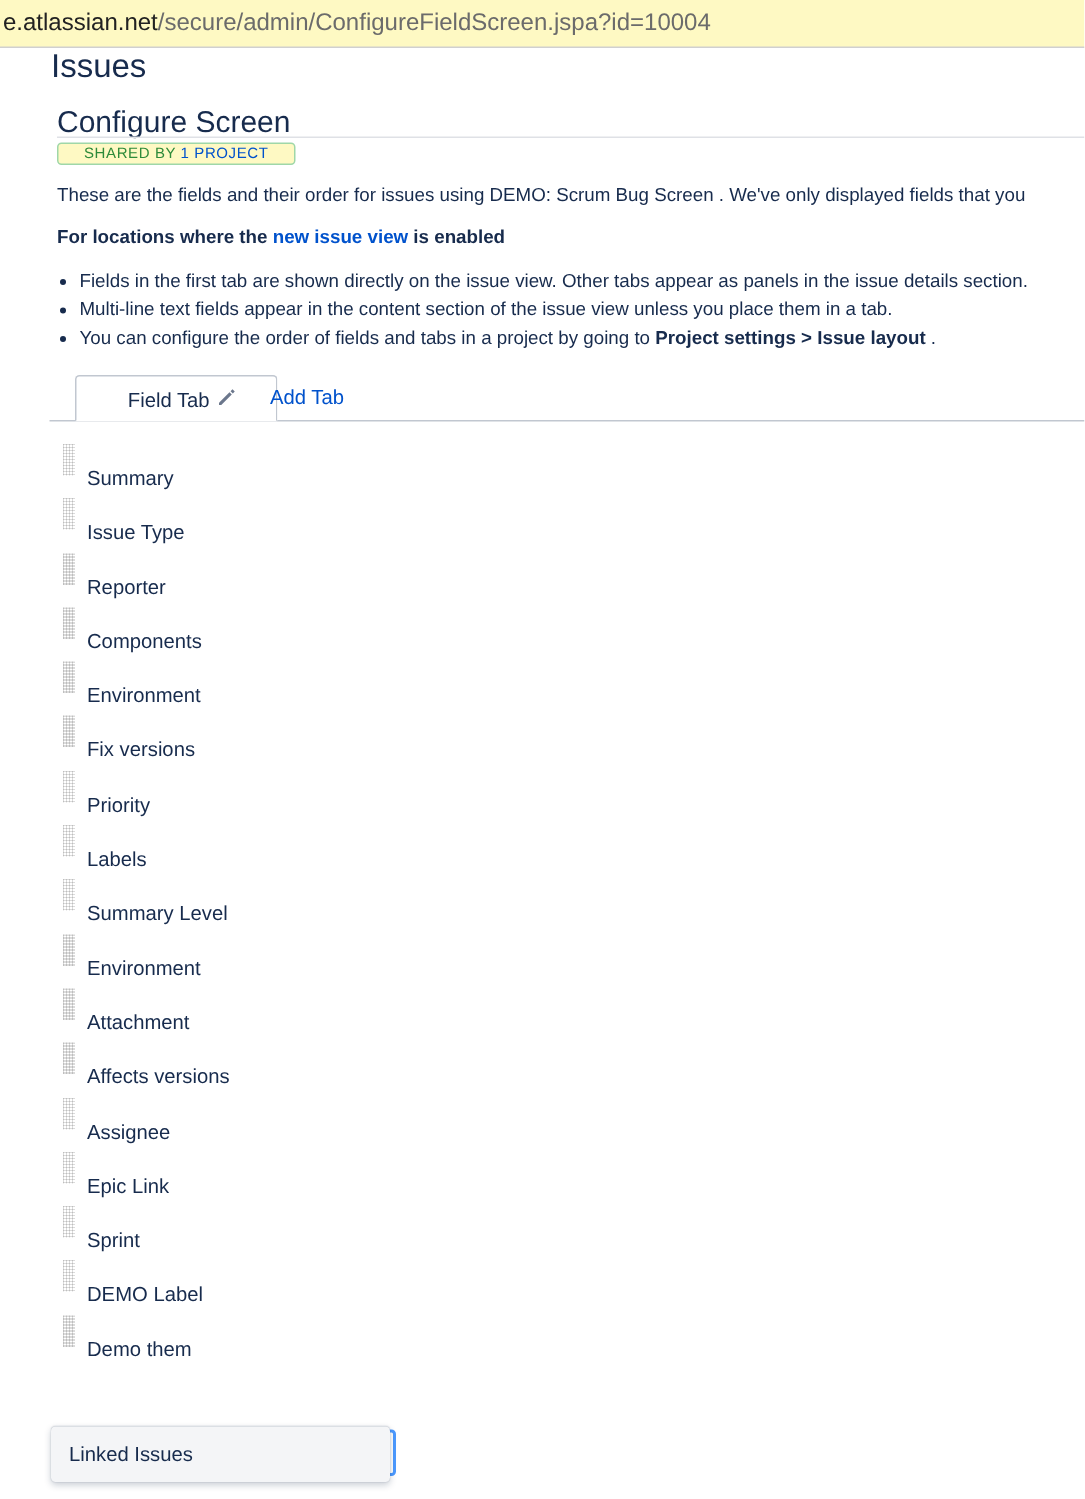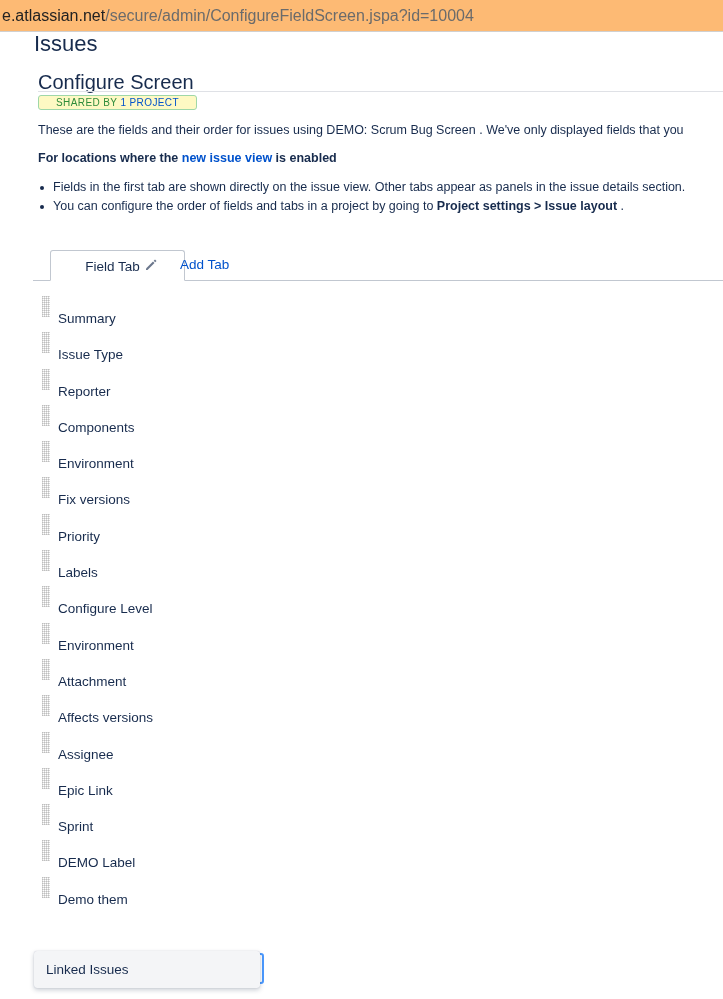--- a/index.html
+++ b/index.html
@@ -1,21 +1,21 @@
 <!DOCTYPE html>
 <html><head>
 <meta charset="utf-8">
 <style>
   * { box-sizing: border-box; margin: 0; padding: 0; }
   html, body { width: 723px; height: 999px; overflow: hidden; background: #fff; }
   body { font-family: "Liberation Sans", sans-serif; color: #172b4d; position: relative; }
 
   .urlbar {
     position: absolute; left: 0; top: 0; width: 723px; height: 32px;
-    background: #fdba74; border-bottom: 1px solid #d0d0d0;
+    background: #fef9c3; border-bottom: 1px solid #d0d0d0;
     font-size: 16px; line-height: 32px; white-space: nowrap; overflow: hidden;
     color: #6b6b6b; padding-left: 2px;
   }
   .urlbar .host { color: #222; }
 
   .issues-heading {
     position: absolute; left: 34px; top: 30px; font-size: 22px; color: #172b4d;
     line-height: 28px;
   }
 
@@ -111,20 +111,21 @@
 <h2 class="page-title" style="font-weight:normal">Configure Screen</h2>
 <div class="title-rule"></div>
 <div class="lozenge"><span>SHARED BY </span><span class="num">1 PROJECT</span></div>
 
 <p class="intro"><span>These are the fields and their order for issues using </span><b>DEMO: Scrum Bug Screen</b><span> . We've only displayed fields that you</span></p>
 
 <p class="locations"><span>For locations where the </span><a href="#">new issue view</a><span> is enabled</span></p>
 
 <ul class="bullets">
   <li>Fields in the first tab are shown directly on the issue view. Other tabs appear as panels in the issue details section.</li>
+  <li>Multi-line text fields appear in the content section of the issue view unless you place them in a tab.</li>
   <li><span>You can configure the order of fields and tabs in a project by going to </span><b>Project settings &gt; Issue layout</b><span> .</span></li>
 </ul>
 
 <div class="tabs">
   <div class="tab-active">
     <span>Field Tab</span><svg class="pencil" viewBox="0 0 14 14">
         <path d="M2 10.5 L2 12 L3.5 12 L10.5 5 L9 3.5 Z" fill="#6b778c"></path>
         <path d="M9.7 2.8 L11 1.5 L12.5 3 L11.2 4.3 Z" fill="#6b778c"></path>
       </svg>
   </div>
@@ -159,21 +160,21 @@
   <li class="field-item">
       <span class="grip"></span>
       <span class="field-label">Priority</span>
     </li>
   <li class="field-item">
       <span class="grip"></span>
       <span class="field-label">Labels</span>
     </li>
   <li class="field-item">
       <span class="grip"></span>
-      <span class="field-label">Configure Level</span>
+      <span class="field-label">Summary Level</span>
     </li>
   <li class="field-item">
       <span class="grip"></span>
       <span class="field-label">Environment</span>
     </li>
   <li class="field-item">
       <span class="grip"></span>
       <span class="field-label">Attachment</span>
     </li>
   <li class="field-item">

